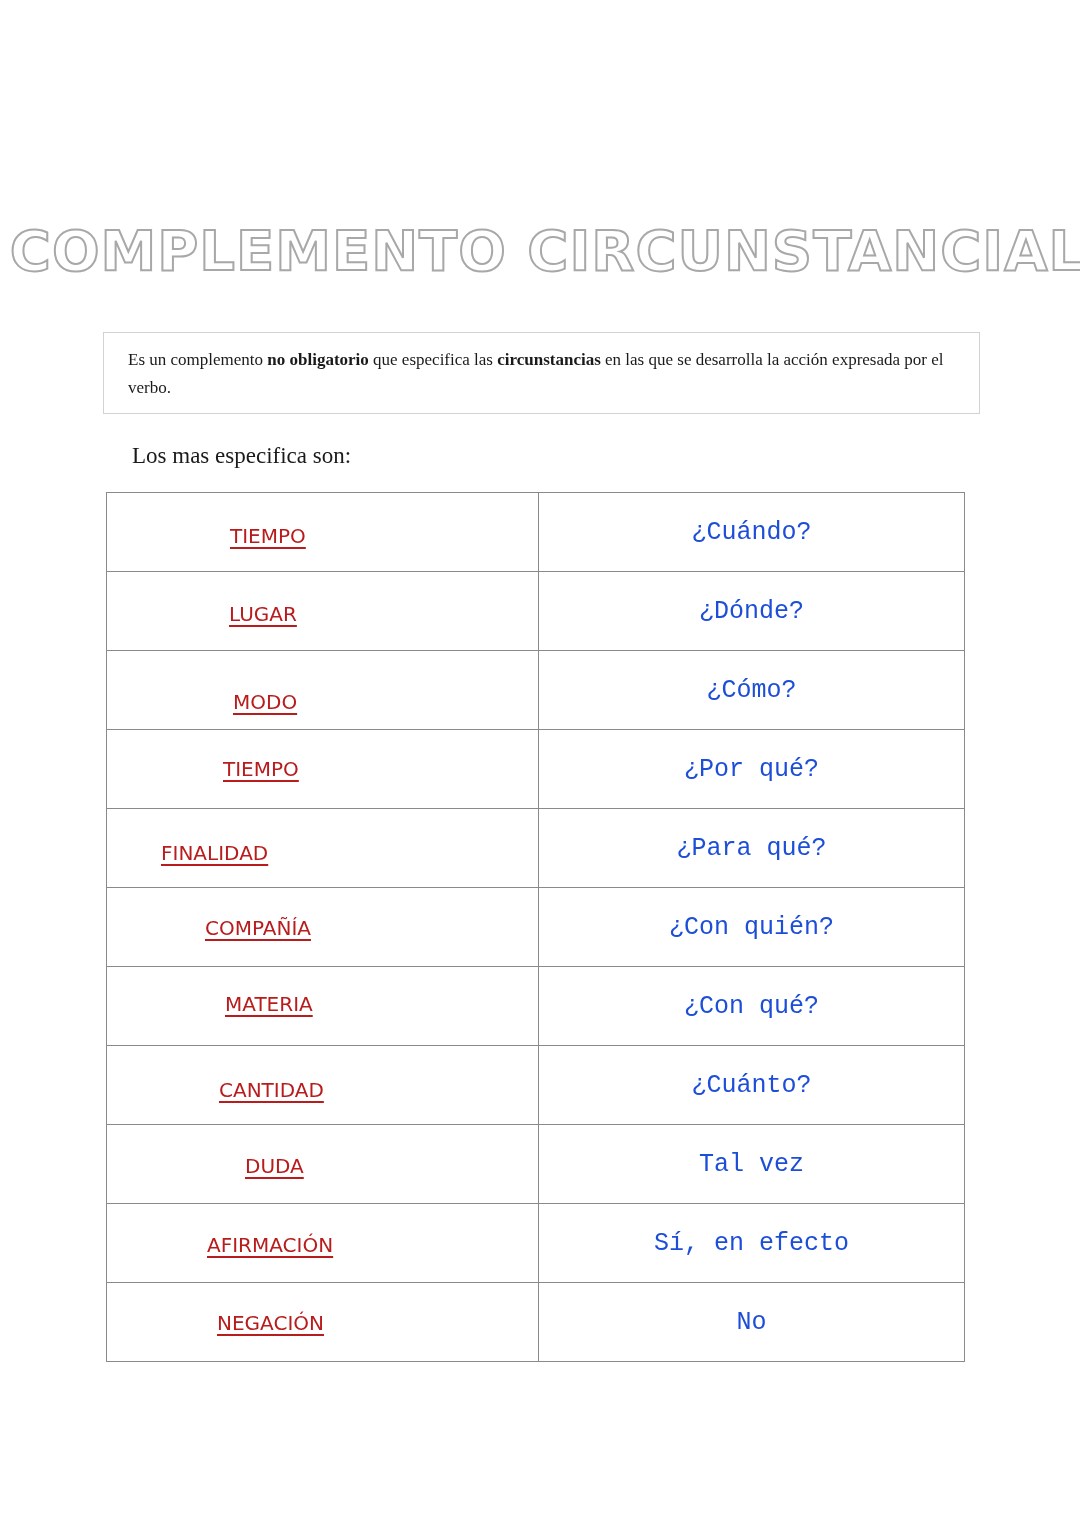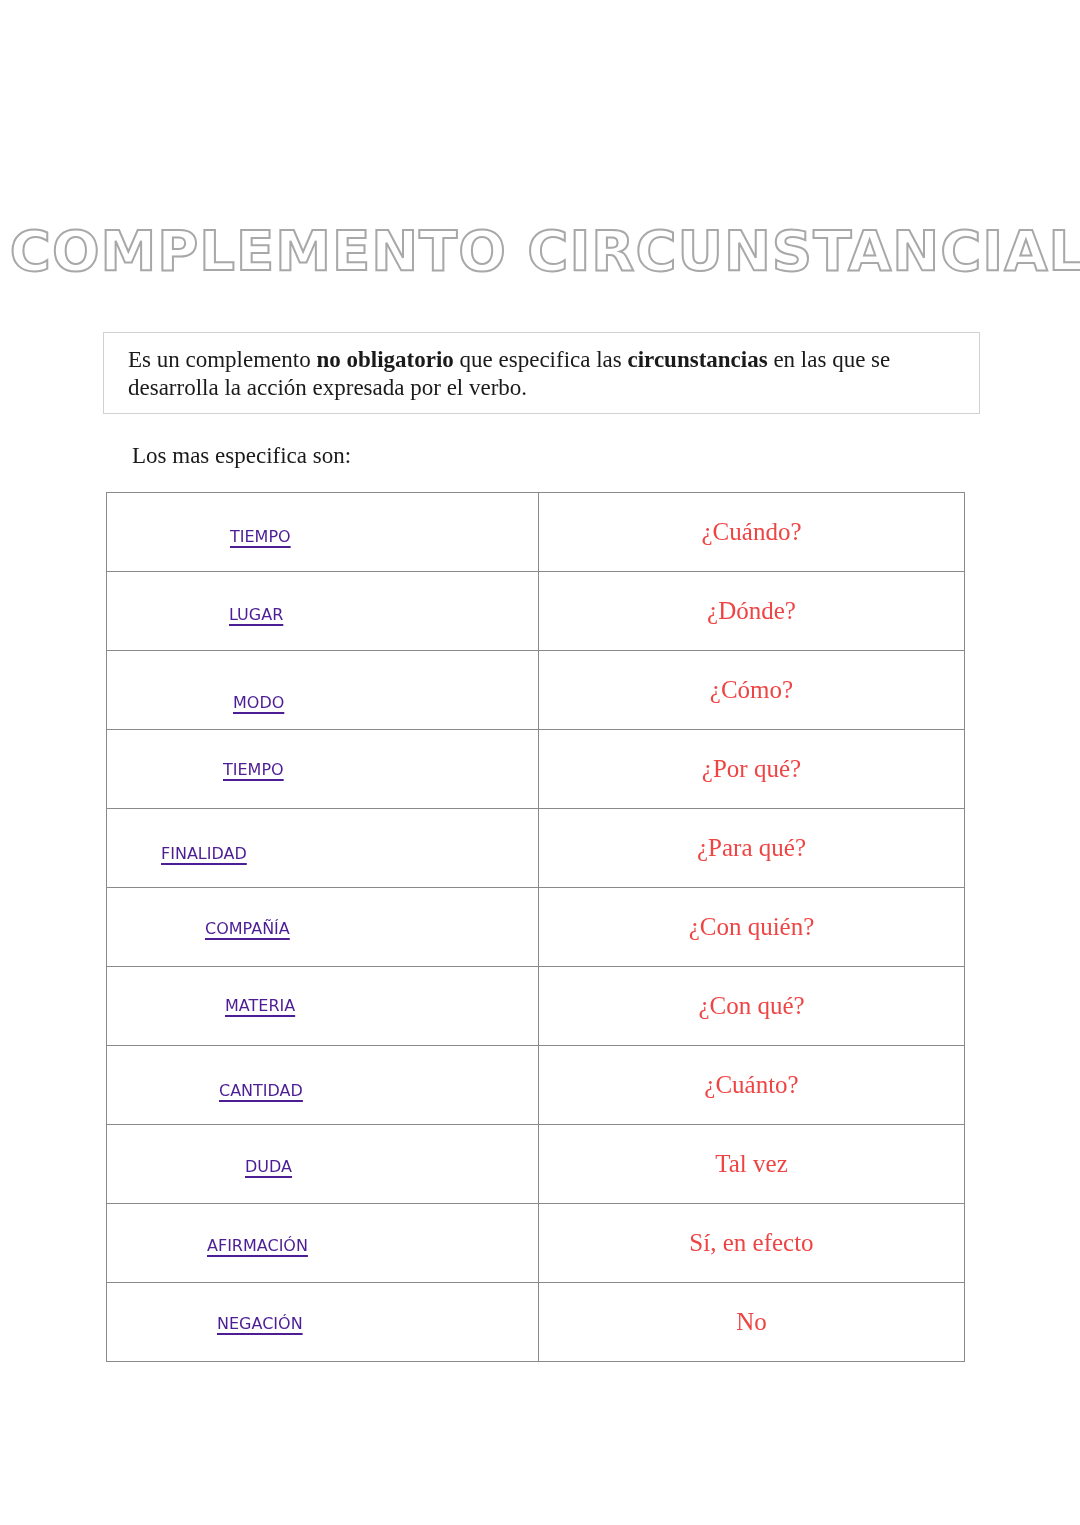--- a/index.html
+++ b/index.html
@@ -31,21 +31,21 @@
     }
     .definition-box {
       position: absolute;
       left: 103px;
       top: 332px;
       width: 877px;
       height: 82px;
       border: 1.5px solid #d2d2d2;
       box-sizing: border-box;
       padding: 13px 24px 0 24px;
-      font-size: 23px;
+      font-size: 17px;
       line-height: 28px;
     }
     .definition-box b {
       font-weight: bold;
     }
     .intro {
       position: absolute;
       left: 132px;
       top: 443px;
       font-size: 23px;
@@ -62,32 +62,32 @@
       border: 1.5px solid #8a8a8a;
       height: 78px;
       padding: 0;
       vertical-align: middle;
     }
     .col-type {
       width: 432px;
     }
     .type-label {
       font-family: "DejaVu Sans", sans-serif;
-      font-size: 16px;
+      font-size: 20px;
       text-decoration: underline;
       text-decoration-thickness: 2px;
       text-underline-offset: 4px;
-      color: #4c1d95;
+      color: #b91c1c;
       display: inline-block;
       letter-spacing: 0px;
     }
     .question {
-      font-family: Liberation Serif, serif;
+      font-family: Liberation Mono, monospace;
       font-size: 25px;
-      color: #ef4444;
+      color: #1d4ed8;
       text-align: center;
       padding-right: 5px;
     }
   </style>
 </head>
 <body>
 
 <div class="title">COMPLEMENTO CIRCUNSTANCIAL</div>
 
 <div class="definition-box"><span>Es un complemento </span><b>no obligatorio</b><span> que especifica las </span><b>circunstancias</b><span> en las que se desarrolla la acción expresada por el verbo.</span></div>

